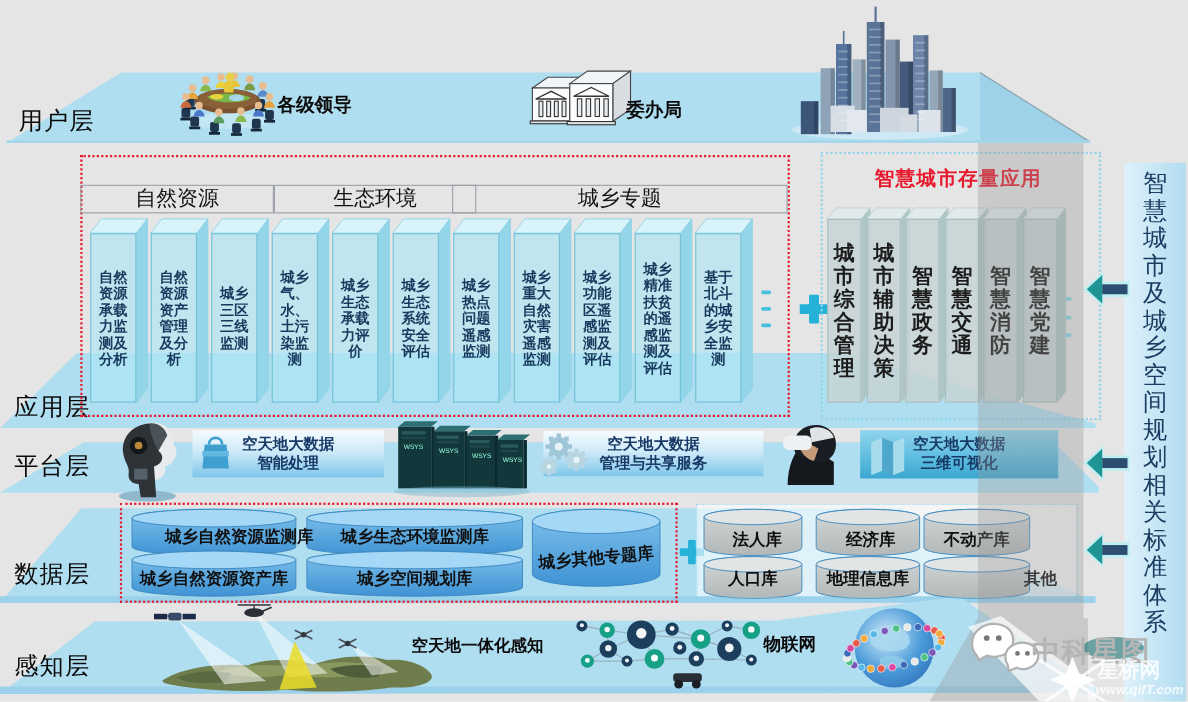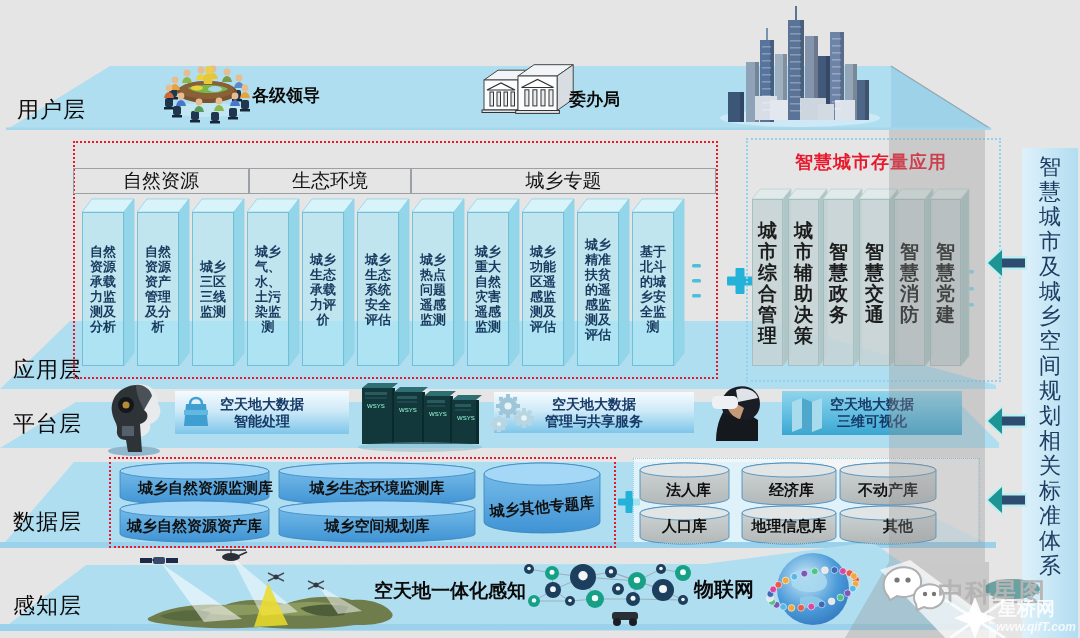--- a/index.html
+++ b/index.html
@@ -449,21 +449,21 @@
 <div style="position:absolute;left:0;top:0;width:1080px;height:638px;z-index:2">
       <div class="lbl" style="left:17px;top:95px;">用户层</div>
 <div class="lbl" style="left:13px;top:355px;">应用层</div>
 <div class="lbl" style="left:13px;top:409px;">平台层</div>
 <div class="lbl" style="left:13px;top:507px;">数据层</div>
 <div class="lbl" style="left:13px;top:591px;">感知层</div>
 <div class="btext" style="left:252px;top:84px;font-size:17px;">各级领导</div>
 <div class="btext" style="left:569px;top:88px;font-size:17px;">委办局</div>
 <div class="redbox" style="left:73px;top:141px;width:641px;height:234px;"></div>
 <div class="hcell" style="left:73px;top:168px;width:176px;height:26px;">自然资源</div>
-<div class="hcell" style="left:249px;top:168px;width:162px;height:26px;">生态环境</div>
+<div class="hcell" style="left:249px;top:168px;width:184px;height:26px;">生态环境</div>
 <div class="hcell" style="left:411px;top:168px;width:305px;height:26px;">城乡专题</div>
 <div class="pillar" style="left:82px;top:212px;width:42px;height:154px;background:rgba(172,229,243,0.65);border:1px solid rgba(90,180,205,0.75);">自然<br>资源<br>承载<br>力监<br>测及<br>分析</div>
 <div class="pillar" style="left:137px;top:212px;width:42px;height:154px;background:rgba(172,229,243,0.65);border:1px solid rgba(90,180,205,0.75);">自然<br>资源<br>资产<br>管理<br>及分<br>析</div>
 <div class="pillar" style="left:192px;top:212px;width:42px;height:154px;background:rgba(172,229,243,0.65);border:1px solid rgba(90,180,205,0.75);">城乡<br>三区<br>三线<br>监测</div>
 <div class="pillar" style="left:247px;top:212px;width:42px;height:154px;background:rgba(172,229,243,0.65);border:1px solid rgba(90,180,205,0.75);">城乡<br>气、<br>水、<br>土污<br>染监<br>测</div>
 <div class="pillar" style="left:302px;top:212px;width:42px;height:154px;background:rgba(172,229,243,0.65);border:1px solid rgba(90,180,205,0.75);">城乡<br>生态<br>承载<br>力评<br>价</div>
 <div class="pillar" style="left:357px;top:212px;width:42px;height:154px;background:rgba(172,229,243,0.65);border:1px solid rgba(90,180,205,0.75);">城乡<br>生态<br>系统<br>安全<br>评估</div>
 <div class="pillar" style="left:412px;top:212px;width:42px;height:154px;background:rgba(172,229,243,0.65);border:1px solid rgba(90,180,205,0.75);">城乡<br>热点<br>问题<br>遥感<br>监测</div>
 <div class="pillar" style="left:467px;top:212px;width:42px;height:154px;background:rgba(172,229,243,0.65);border:1px solid rgba(90,180,205,0.75);">城乡<br>重大<br>自然<br>灾害<br>遥感<br>监测</div>
 <div class="pillar" style="left:522px;top:212px;width:42px;height:154px;background:rgba(172,229,243,0.65);border:1px solid rgba(90,180,205,0.75);">城乡<br>功能<br>区遥<br>感监<br>测及<br>评估</div>
@@ -484,33 +484,33 @@
 <div class="pbox" style="left:494px;top:392px;width:200px;height:41px;background:linear-gradient(#f5fbff 0%,#cfeaf8 45%,#7ec6ea 100%);">
         <span>空天地大数据</span>
         <span>管理与共享服务</span>
       </div>
 <div class="pbox" style="left:782px;top:391px;width:180px;height:44px;background:linear-gradient(#8fd4ec 0%,#5cbbdf 60%,#3aa6d0 100%);">
         <span>空天地大数据</span>
         <span>三维可视化</span>
       </div>
 <div class="redbox" style="left:109px;top:457px;width:503px;height:87px;"></div>
 <div class="cyanbox" style="left:633px;top:458px;width:345px;height:84px;border-width:1.5px;"></div>
-<div class="ctext" style="left:120px;top:479px;width:171px;text-align:center;">城乡自然资源监测库</div>
+<div class="ctext" style="left:132px;top:479px;width:171px;text-align:center;">城乡自然资源监测库</div>
 <div class="ctext" style="left:279px;top:479px;width:196px;">城乡生态环境监测库</div>
 <div class="ctext" style="left:120px;top:517px;width:149px;">城乡自然资源资产库</div>
 <div class="ctext" style="left:279px;top:517px;width:196px;">城乡空间规划库</div>
 <div class="ctext" style="left:484px;top:498px;width:116px;transform:rotate(-5deg);">城乡其他专题库</div>
 <div class="ctext" style="left:640px;top:481px;width:97px;">法人库</div>
 <div class="ctext" style="left:742px;top:481px;width:99px;">经济库</div>
 <div class="ctext" style="left:840px;top:481px;width:96px;">不动产库</div>
 <div class="ctext" style="left:640px;top:517px;width:89px;">人口库</div>
 <div class="ctext" style="left:742px;top:517px;width:94px;">地理信息库</div>
-<div class="ctext" style="left:840px;top:517px;width:116px;">其他</div>
-<div class="btext" style="left:374px;top:578px;font-size:19px;font-family:'Liberation Serif',serif;">空天地一体化感知</div>
-<div class="btext" style="left:694px;top:576px;font-size:20px;font-family:'Liberation Serif',serif;text-align:center;">物联网</div>
+<div class="ctext" style="left:840px;top:517px;width:116px;padding-left:48px;">其他</div>
+<div class="btext" style="left:374px;top:578px;font-size:15px;font-family:'Liberation Serif',serif;">空天地一体化感知</div>
+<div class="btext" style="left:694px;top:576px;font-size:16px;font-family:'Liberation Serif',serif;text-align:center;">物联网</div>
 <div style="position:absolute;left:1022px;top:148px;width:56px;height:490px;z-index:4;background:linear-gradient(90deg,#def1fa,#b2ddf1);">
         <div style="position:absolute;left:0;top:7px;width:56px;text-align:center;font-family:'Liberation Serif',serif;font-size:22px;line-height:24.9px;color:#1c3c62;">智<br>慧<br>城<br>市<br>及<br>城<br>乡<br>空<br>间<br>规<br>划<br>相<br>关<br>标<br>准<br>体<br>系</div>
       </div>
     </div>
 <svg width="1080" height="638" viewBox="0 0 1080 638" style="z-index:5">
       <rect x="889.0" y="130.0" width="96.0" height="432.0" fill="rgba(148,148,148,0.33)"></rect>
 <path d="M985,263 L1003,247 L1003,256 L1027,256 L1027,270 L1003,270 L1003,279 Z" fill="#bceef2"></path>
 <path d="M988,263 L1002,250 L1002,276 Z" fill="#1f9494"></path>
 <rect x="1002.0" y="258.5" width="23.0" height="9.0" fill="#2d4d70"></rect>
 <path d="M985,421 L1003,405 L1003,414 L1027,414 L1027,428 L1003,428 L1003,437 Z" fill="#bceef2"></path>

